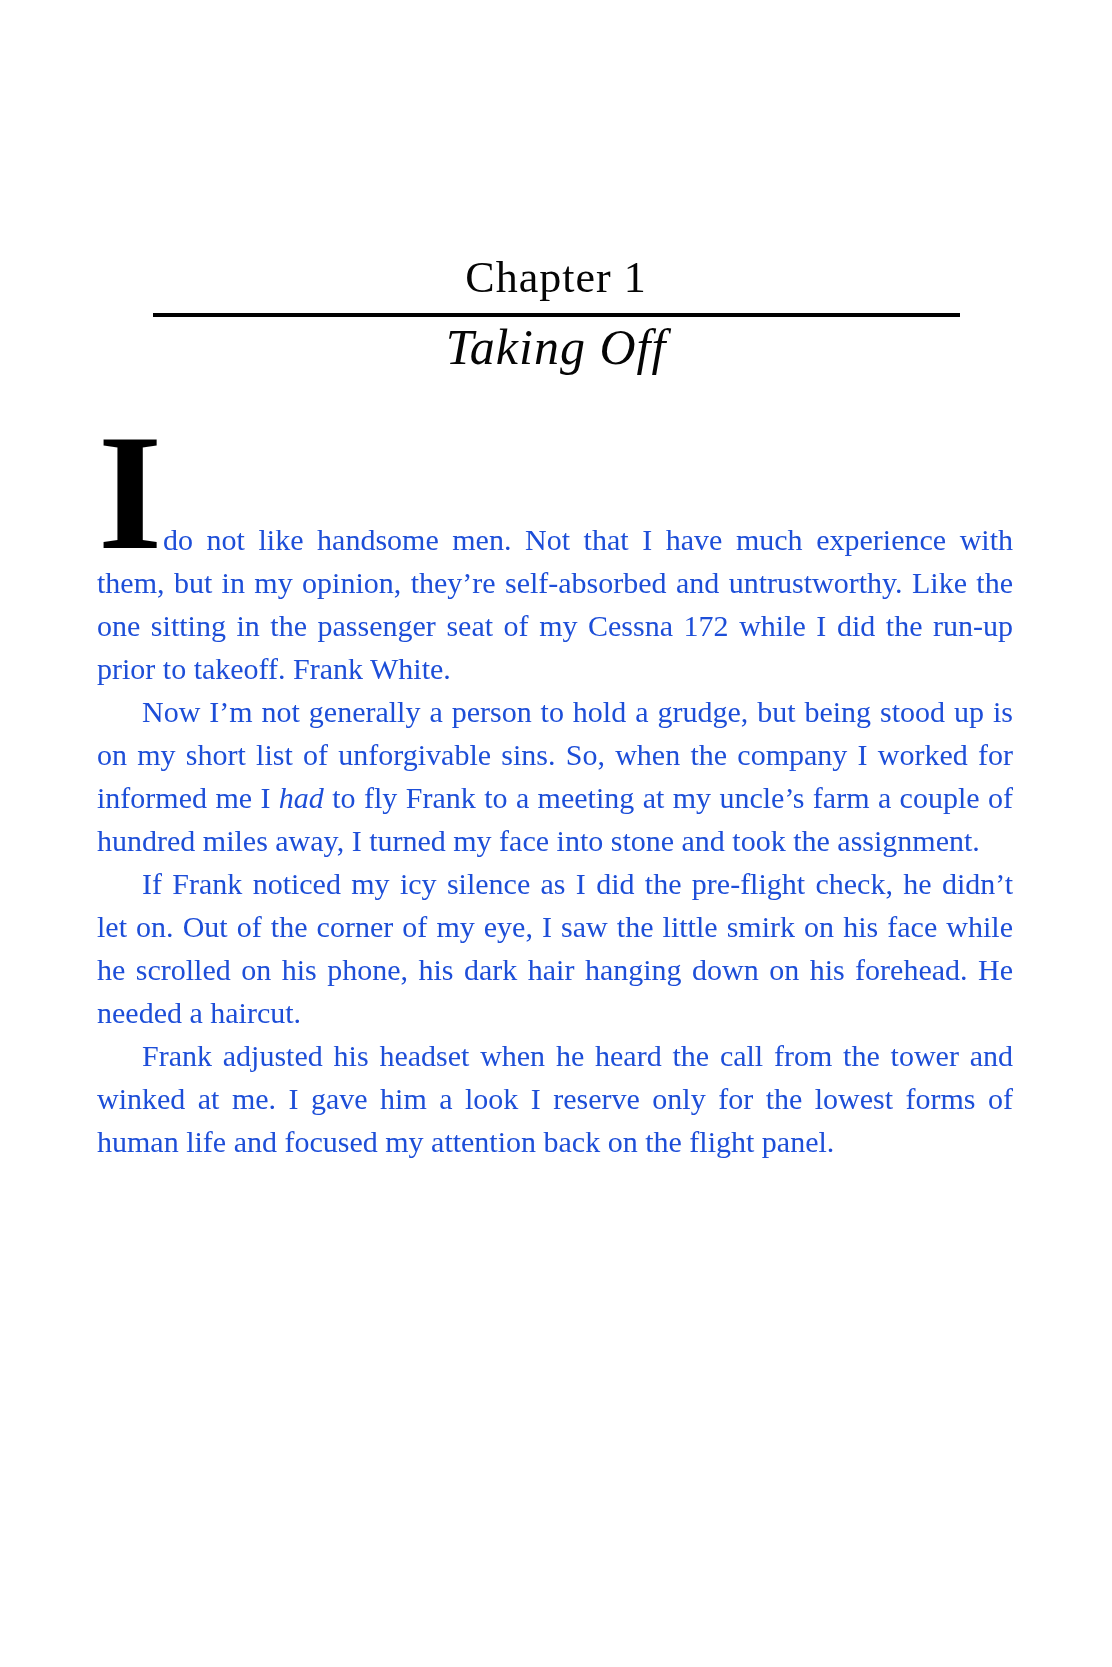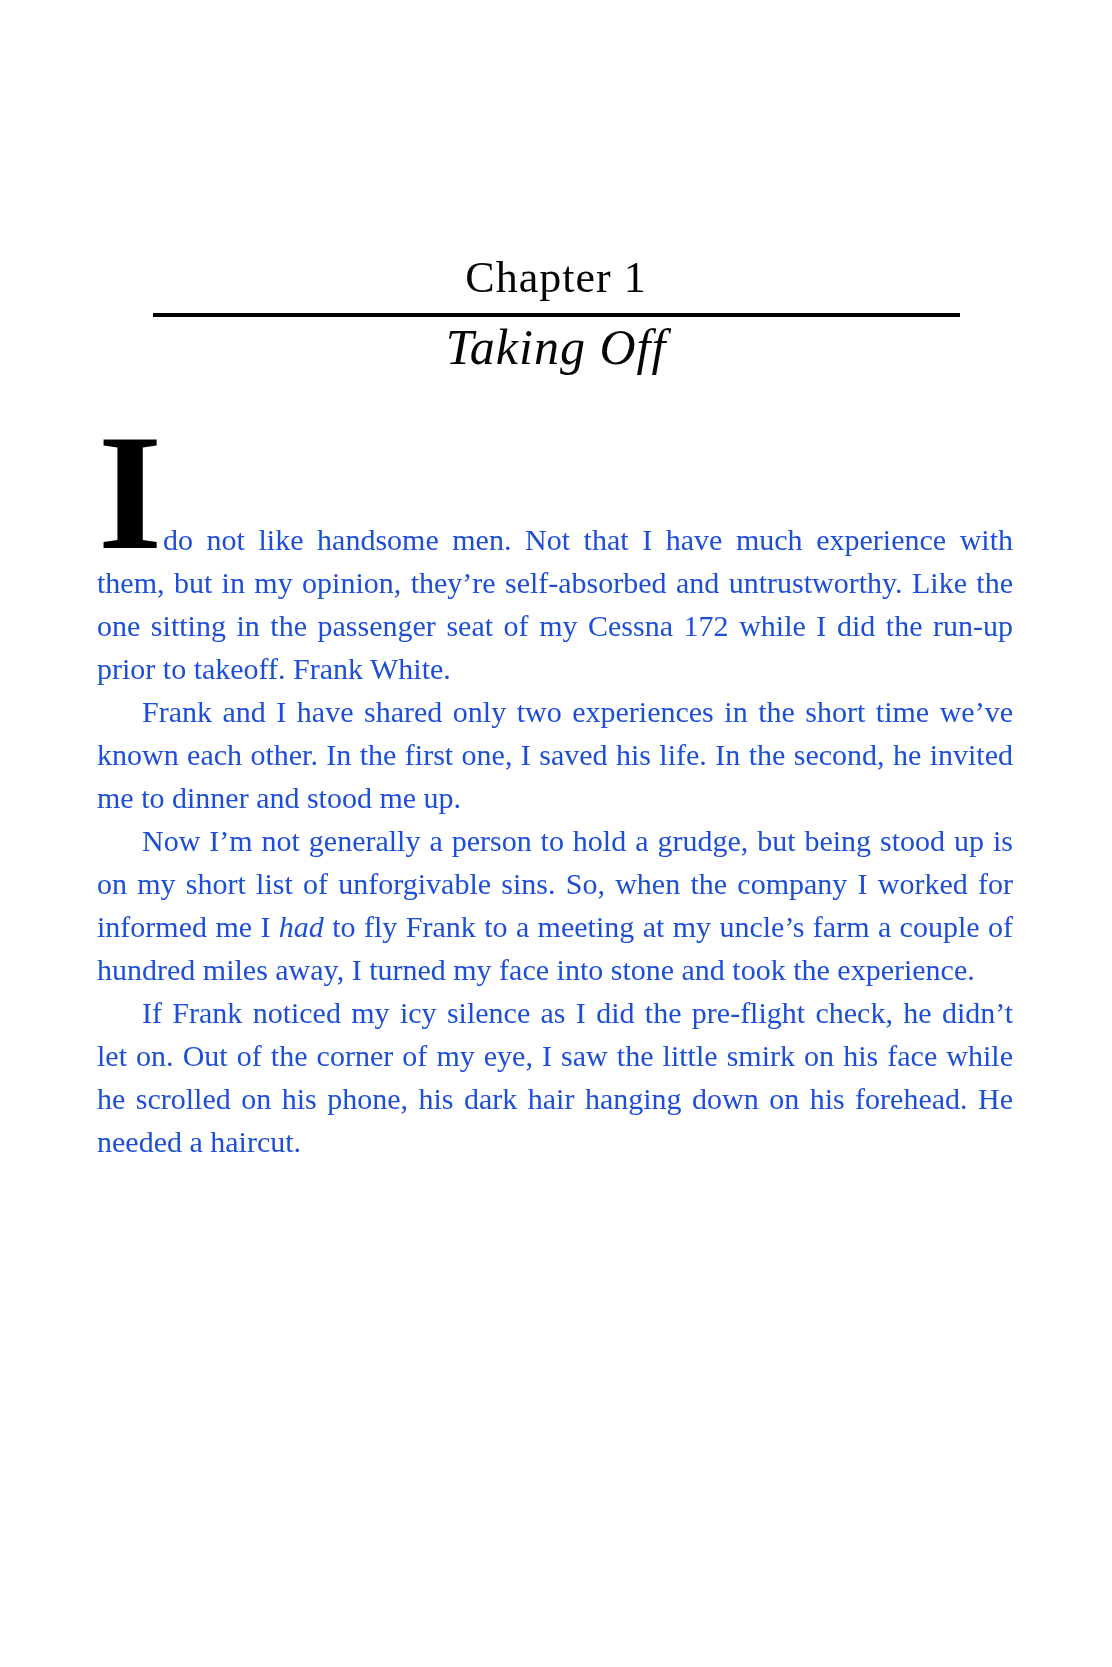--- a/index.html
+++ b/index.html
@@ -80,17 +80,17 @@
 </head>
 <body>
 
 <div class="page">
   <div class="chapter-label">Chapter 1</div>
   <div class="chapter-rule"></div>
   <div class="chapter-title">Taking Off</div>
   <div class="drop-cap">I</div>
   <div class="body-text" id="paragraphs">
       <p class="first-para"><span>do not like handsome men. Not that I have much experience with them, but in my opinion, they’re self-absorbed and untrustworthy. Like the one sitting in the passenger seat of my Cessna 172 while I did the run-up prior to takeoff. Frank White.</span></p>
-      <p><span>Frank and I have shared only two experiences in the short time we’ve known each other. In the first one, I saved his life. In the second, he invited me to dinner and stood me up.</span></p>
-      <p><span>Now I’m not generally a person to hold a grudge, but being stood up is on my short list of unforgivable sins. So, when the company I worked for informed me I </span><em>had</em><span> to fly Frank to a meeting at my uncle’s farm a couple of hundred miles away, I turned my face into stone and took the experience.</span></p>
+      <p><span>Now I’m not generally a person to hold a grudge, but being stood up is on my short list of unforgivable sins. So, when the company I worked for informed me I </span><em>had</em><span> to fly Frank to a meeting at my uncle’s farm a couple of hundred miles away, I turned my face into stone and took the assignment.</span></p>
       <p><span>If Frank noticed my icy silence as I did the pre-flight check, he didn’t let on. Out of the corner of my eye, I saw the little smirk on his face while he scrolled on his phone, his dark hair hanging down on his forehead. He needed a haircut.</span></p>
+      <p><span>Frank adjusted his headset when he heard the call from the tower and winked at me. I gave him a look I reserve only for the lowest forms of human life and focused my attention back on the flight panel.</span></p>
     </div>
 </div>
 
 </body></html>

